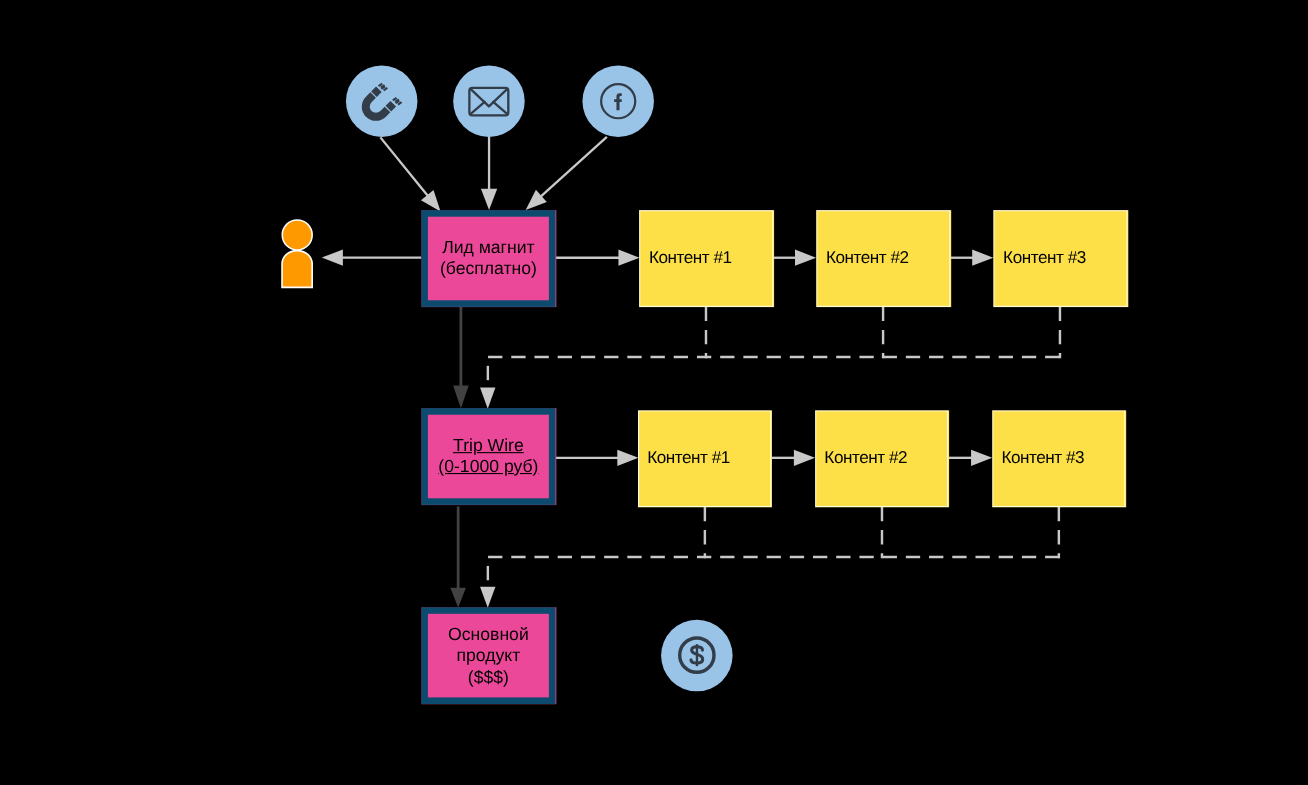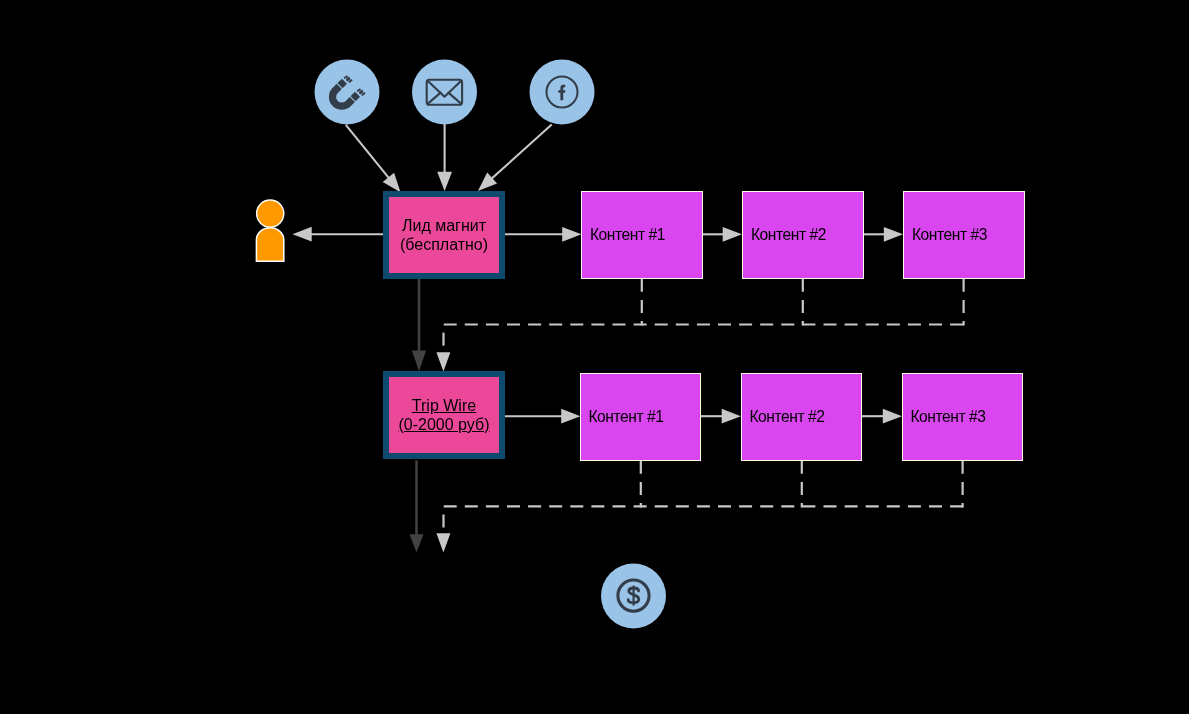--- a/index.html
+++ b/index.html
@@ -6,21 +6,21 @@
   html,body{margin:0;padding:0;background:#000;}
   body{width:1189px;height:714px;overflow:hidden;
        font-family:"Liberation Sans",sans-serif;}
   #stage{position:relative;width:1189px;height:714px;background:#000;}
   #canvas{position:absolute;left:0;top:0;}
   .node-box{position:absolute;box-sizing:border-box;display:flex;
             align-items:center;justify-content:center;text-align:center;
             will-change:transform;}
   .node-box .lbl{display:block;color:#000;}
   .stage-box{background:#ec4899;border:6px solid #0c4a6e;}
-  .content-box{background:#d946ef;border:1px solid #fffde8;}
+  .content-box{background:#fde047;border:1px solid #fffde8;}
   .content-box .lbl{letter-spacing:-0.43px;position:relative;left:-14.5px;}
   .three-line{position:relative;top:1px;}
 </style>
 </head>
 <body>
 
 <div id="stage">
 
 <svg id="canvas" width="1189" height="714" viewBox="0 0 1189 714">
 
@@ -158,21 +158,28 @@
 
 <div class="node-box stage-box" style="left:383px;top:191px;width:122px;height:88px;">
   <div style="font-size:16px;line-height:19.2px;">
     <span class="lbl">Лид магнит</span>
     <span class="lbl">(бесплатно)</span>
   </div>
 </div>
 <div class="node-box stage-box" style="left:383px;top:371px;width:122px;height:88px;text-decoration:underline;">
   <div style="font-size:16px;line-height:19.2px;">
     <span class="lbl">Trip Wire</span>
-    <span class="lbl">(0-2000 руб)</span>
+    <span class="lbl">(0-1000 руб)</span>
+  </div>
+</div>
+<div class="node-box stage-box" style="left:383px;top:552px;width:122px;height:88px;">
+  <div class="three-line" style="font-size:16px;line-height:19.2px;">
+    <span class="lbl">Основной</span>
+    <span class="lbl">продукт</span>
+    <span class="lbl">($$$)</span>
   </div>
 </div>
 
 <div class="node-box content-box" style="left:581px;top:191px;width:122px;height:88px;">
   <span class="lbl" style="font-size:15.6px;">Контент #1</span>
 </div>
 <div class="node-box content-box" style="left:742px;top:191px;width:122px;height:88px;">
   <span class="lbl" style="font-size:15.6px;">Контент #2</span>
 </div>
 <div class="node-box content-box" style="left:903px;top:191px;width:122px;height:88px;">

